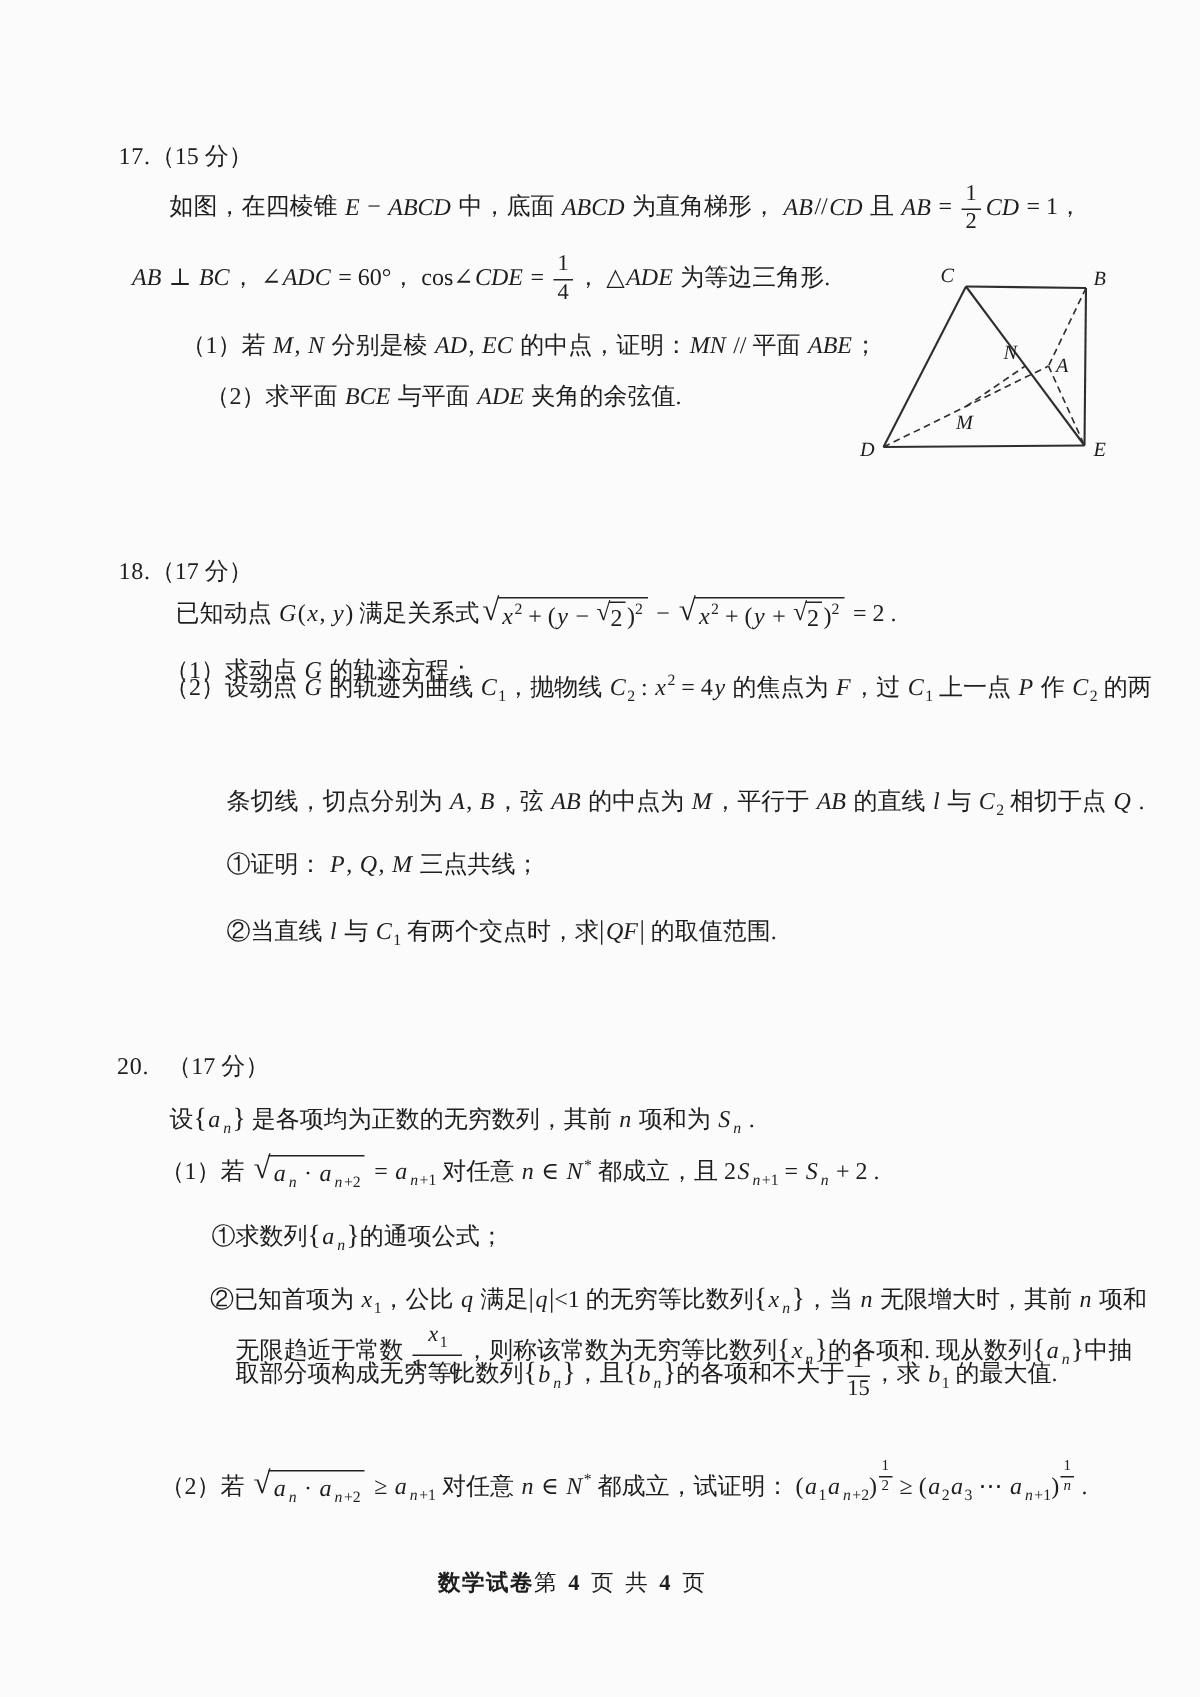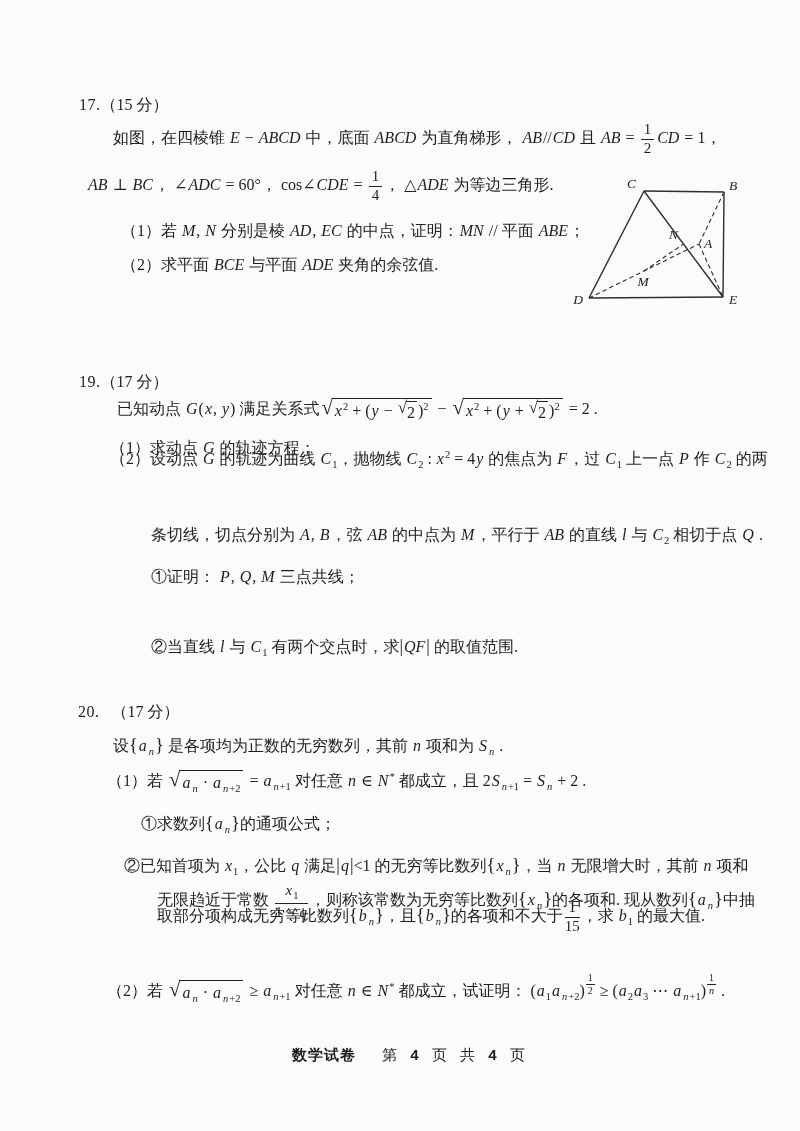--- a/index.html
+++ b/index.html
@@ -67,37 +67,36 @@
     font-style:italic;
     font-size:13.5px;
     fill:#1e1e1e;
   }
   
   .footer{
     position:absolute;
     left:292px;top:1046px;
     font-size:15px;
     display:flex;
-    gap:26px;
     align-items:baseline;
   }
   .footer .ft{font-weight:bold;letter-spacing:1px;}
-  .footer .fp{letter-spacing:2px;font-family:Liberation Mono, monospace;}
+  .footer .fp{letter-spacing:2px;}
 </style>
 </head>
 <body>
 
 <div class="page">
 
   <section>
     <div class="ln hdr" style="left:79px;top:94px"><span class="num">17.</span><span>（15 分）</span></div>
     <div class="ln" style="left:113px;top:122px">如图，在四棱锥 <i>E</i> − <i>ABCD</i> 中，底面 <i>ABCD</i> 为直角梯形， <i>AB</i>//<i>CD</i> 且 <i>AB</i> = <span class="frac"><span class="fn">1</span><span class="fd">2</span></span><i>CD</i> = 1，</div>
     <div class="ln" style="left:87px;top:169px"><i>AB</i> ⊥ <i>BC</i>， ∠<i>ADC</i> = 60°， cos∠<i>CDE</i> = <span class="frac"><span class="fn">1</span><span class="fd">4</span></span>， △<i>ADE</i> 为等边三角形.</div>
     <div class="ln" style="left:121px;top:220px">（1）若 <i>M</i>, <i>N</i> 分别是棱 <i>AD</i>, <i>EC</i> 的中点，证明：<i>MN</i> // 平面 <i>ABE</i>；</div>
-    <div class="ln" style="left:121px;top:254px">（2）求平面 <i>BCE</i> 与平面 <i>ADE</i> 夹角的余弦值.</div>
+    <div class="ln" style="left:137px;top:254px">（2）求平面 <i>BCE</i> 与平面 <i>ADE</i> 夹角的余弦值.</div>
 
     <svg class="fig" width="200" height="150" viewBox="0 0 200 150">
       <g stroke="#2e2e2e" stroke-width="1.4" fill="none">
         <line x1="74" y1="21" x2="154" y2="22"></line>
         <line x1="74" y1="21" x2="19" y2="128"></line>
         <line x1="19" y1="128" x2="153" y2="127"></line>
         <line x1="154" y1="22" x2="153" y2="127"></line>
         <line x1="74" y1="21" x2="153" y2="127"></line>
       </g>
       <g stroke="#2e2e2e" stroke-width="1.1" stroke-dasharray="4.5 3" fill="none">
@@ -110,50 +109,50 @@
       <text x="159" y="20" text-anchor="start">B</text>
       <text x="13" y="134" text-anchor="end">D</text>
       <text x="159" y="134" text-anchor="start">E</text>
       <text x="134" y="78" text-anchor="start">A</text>
       <text x="108" y="69" text-anchor="end">N</text>
       <text x="73" y="116" text-anchor="middle">M</text>
     </svg>
   </section>
 
   <section>
-    <div class="ln hdr" style="left:79px;top:371px"><span class="num">19.</span><span>（17 分）</span></div>
+    <div class="ln hdr" style="left:79px;top:371px"><span class="num">18.</span><span>（17 分）</span></div>
     <div class="ln" style="left:117px;top:398px">已知动点 <i>G</i>(<i>x</i>, <i>y</i>) 满足关系式<span class="sqrt">
           <span class="rs">√</span>
           <span class="rb"><i>x</i><sup>2</sup> + (<i>y</i> − <span class="sqrt si">
               <span class="rs">√</span>
               <span class="rb">2</span>
             </span>)<sup>2</sup></span>
         </span> − <span class="sqrt">
           <span class="rs">√</span>
           <span class="rb"><i>x</i><sup>2</sup> + (<i>y</i> + <span class="sqrt si">
               <span class="rs">√</span>
               <span class="rb">2</span>
             </span>)<sup>2</sup></span>
         </span> = 2 .</div>
     <div class="ln" style="left:110px;top:437px">（1）求动点 <i>G</i> 的轨迹方程；</div>
     <div class="ln" style="left:110px;top:448px">（2）设动点 <i>G</i> 的轨迹为曲线 <i>C</i><sub>1</sub>，抛物线 <i>C</i><sub>2</sub> : <i>x</i><sup>2</sup> = 4<i>y</i> 的焦点为 <i>F</i>，过 <i>C</i><sub>1</sub> 上一点 <i>P</i> 作 <i>C</i><sub>2</sub> 的两</div>
     <div class="ln" style="left:151px;top:524px">条切线，切点分别为 <i>A</i>, <i>B</i>，弦 <i>AB</i> 的中点为 <i>M</i>，平行于 <i>AB</i> 的直线 <i>l</i> 与 <i>C</i><sub>2</sub> 相切于点 <i>Q</i> .</div>
     <div class="ln" style="left:151px;top:566px">①证明： <i>P</i>, <i>Q</i>, <i>M</i> 三点共线；</div>
-    <div class="ln" style="left:151px;top:635px">②当直线 <i>l</i> 与 <i>C</i><sub>1</sub> 有两个交点时，求<span class="tall">|</span><i>QF</i><span class="tall">|</span> 的取值范围.</div>
+    <div class="ln" style="left:151px;top:609px">②当直线 <i>l</i> 与 <i>C</i><sub>1</sub> 有两个交点时，求<span class="tall">|</span><i>QF</i><span class="tall">|</span> 的取值范围.</div>
   </section>
 
   <section>
     <div class="ln hdr" style="left:78px;top:701px"><span class="num">20.</span><span style="margin-left:12px">（17 分）</span></div>
     <div class="ln" style="left:113px;top:734px">设<span class="br">{</span><i>a</i><sub><i>n</i></sub><span class="br">}</span> 是各项均为正数的无穷数列，其前 <i>n</i> 项和为 <i>S</i><sub><i>n</i></sub> .</div>
     <div class="ln" style="left:107px;top:770px">（1）若 <span class="sqrt">
           <span class="rs">√</span>
           <span class="rb"><i>a</i><sub><i>n</i></sub> · <i>a</i><sub><i>n</i>+2</sub></span>
         </span> = <i>a</i><sub><i>n</i>+1</sub> 对任意 <i>n</i> ∈ <i>N</i><sup>*</sup> 都成立，且 2<i>S</i><sub><i>n</i>+1</sub> = <i>S</i><sub><i>n</i></sub> + 2 .</div>
     <div class="ln" style="left:141px;top:812px">①求数列<span class="br">{</span><i>a</i><sub><i>n</i></sub><span class="br">}</span>的通项公式；</div>
-    <div class="ln" style="left:124px;top:854px">②已知首项为 <i>x</i><sub>1</sub>，公比 <i>q</i> 满足<span class="tall">|</span><i>q</i><span class="tall">|</span>&lt;1 的无穷等比数列<span class="br">{</span><i>x</i><sub><i>n</i></sub><span class="br">}</span>，当 <i>n</i> 无限增大时，其前 <i>n</i> 项和</div>
+    <div class="ln" style="left:140px;top:854px">②已知首项为 <i>x</i><sub>1</sub>，公比 <i>q</i> 满足<span class="tall">|</span><i>q</i><span class="tall">|</span>&lt;1 的无穷等比数列<span class="br">{</span><i>x</i><sub><i>n</i></sub><span class="br">}</span>，当 <i>n</i> 无限增大时，其前 <i>n</i> 项和</div>
     <div class="ln" style="left:157px;top:883px">无限趋近于常数 <span class="frac"><span class="fn"><i>x</i><sub>1</sub></span><span class="fd">1 − <i>q</i></span></span>，则称该常数为无穷等比数列<span class="br">{</span><i>x</i><sub><i>n</i></sub><span class="br">}</span>的各项和. 现从数列<span class="br">{</span><i>a</i><sub><i>n</i></sub><span class="br">}</span>中抽</div>
     <div class="ln" style="left:157px;top:900px">取部分项构成无穷等比数列<span class="br">{</span><i>b</i><sub><i>n</i></sub><span class="br">}</span>，且<span class="br">{</span><i>b</i><sub><i>n</i></sub><span class="br">}</span>的各项和不大于<span class="frac"><span class="fn">1</span><span class="fd">15</span></span>，求 <i>b</i><sub>1</sub> 的最大值.</div>
     <div class="ln" style="left:107px;top:973px">（2）若 <span class="sqrt">
           <span class="rs">√</span>
           <span class="rb"><i>a</i><sub><i>n</i></sub> · <i>a</i><sub><i>n</i>+2</sub></span>
         </span> ≥ <i>a</i><sub><i>n</i>+1</sub> 对任意 <i>n</i> ∈ <i>N</i><sup>*</sup> 都成立，试证明： (<i>a</i><sub>1</sub><i>a</i><sub><i>n</i>+2</sub>)<sup class="sf"><span class="frac sm"><span class="fn">1</span><span class="fd">2</span></span></sup> ≥ (<i>a</i><sub>2</sub><i>a</i><sub>3</sub> ⋯ <i>a</i><sub><i>n</i>+1</sub>)<sup class="sf"><span class="frac sm"><span class="fn">1</span><span class="fd"><i>n</i></span></span></sup> .</div>
   </section>
 
   <div class="footer">
     <span class="ft">数学试卷</span>

